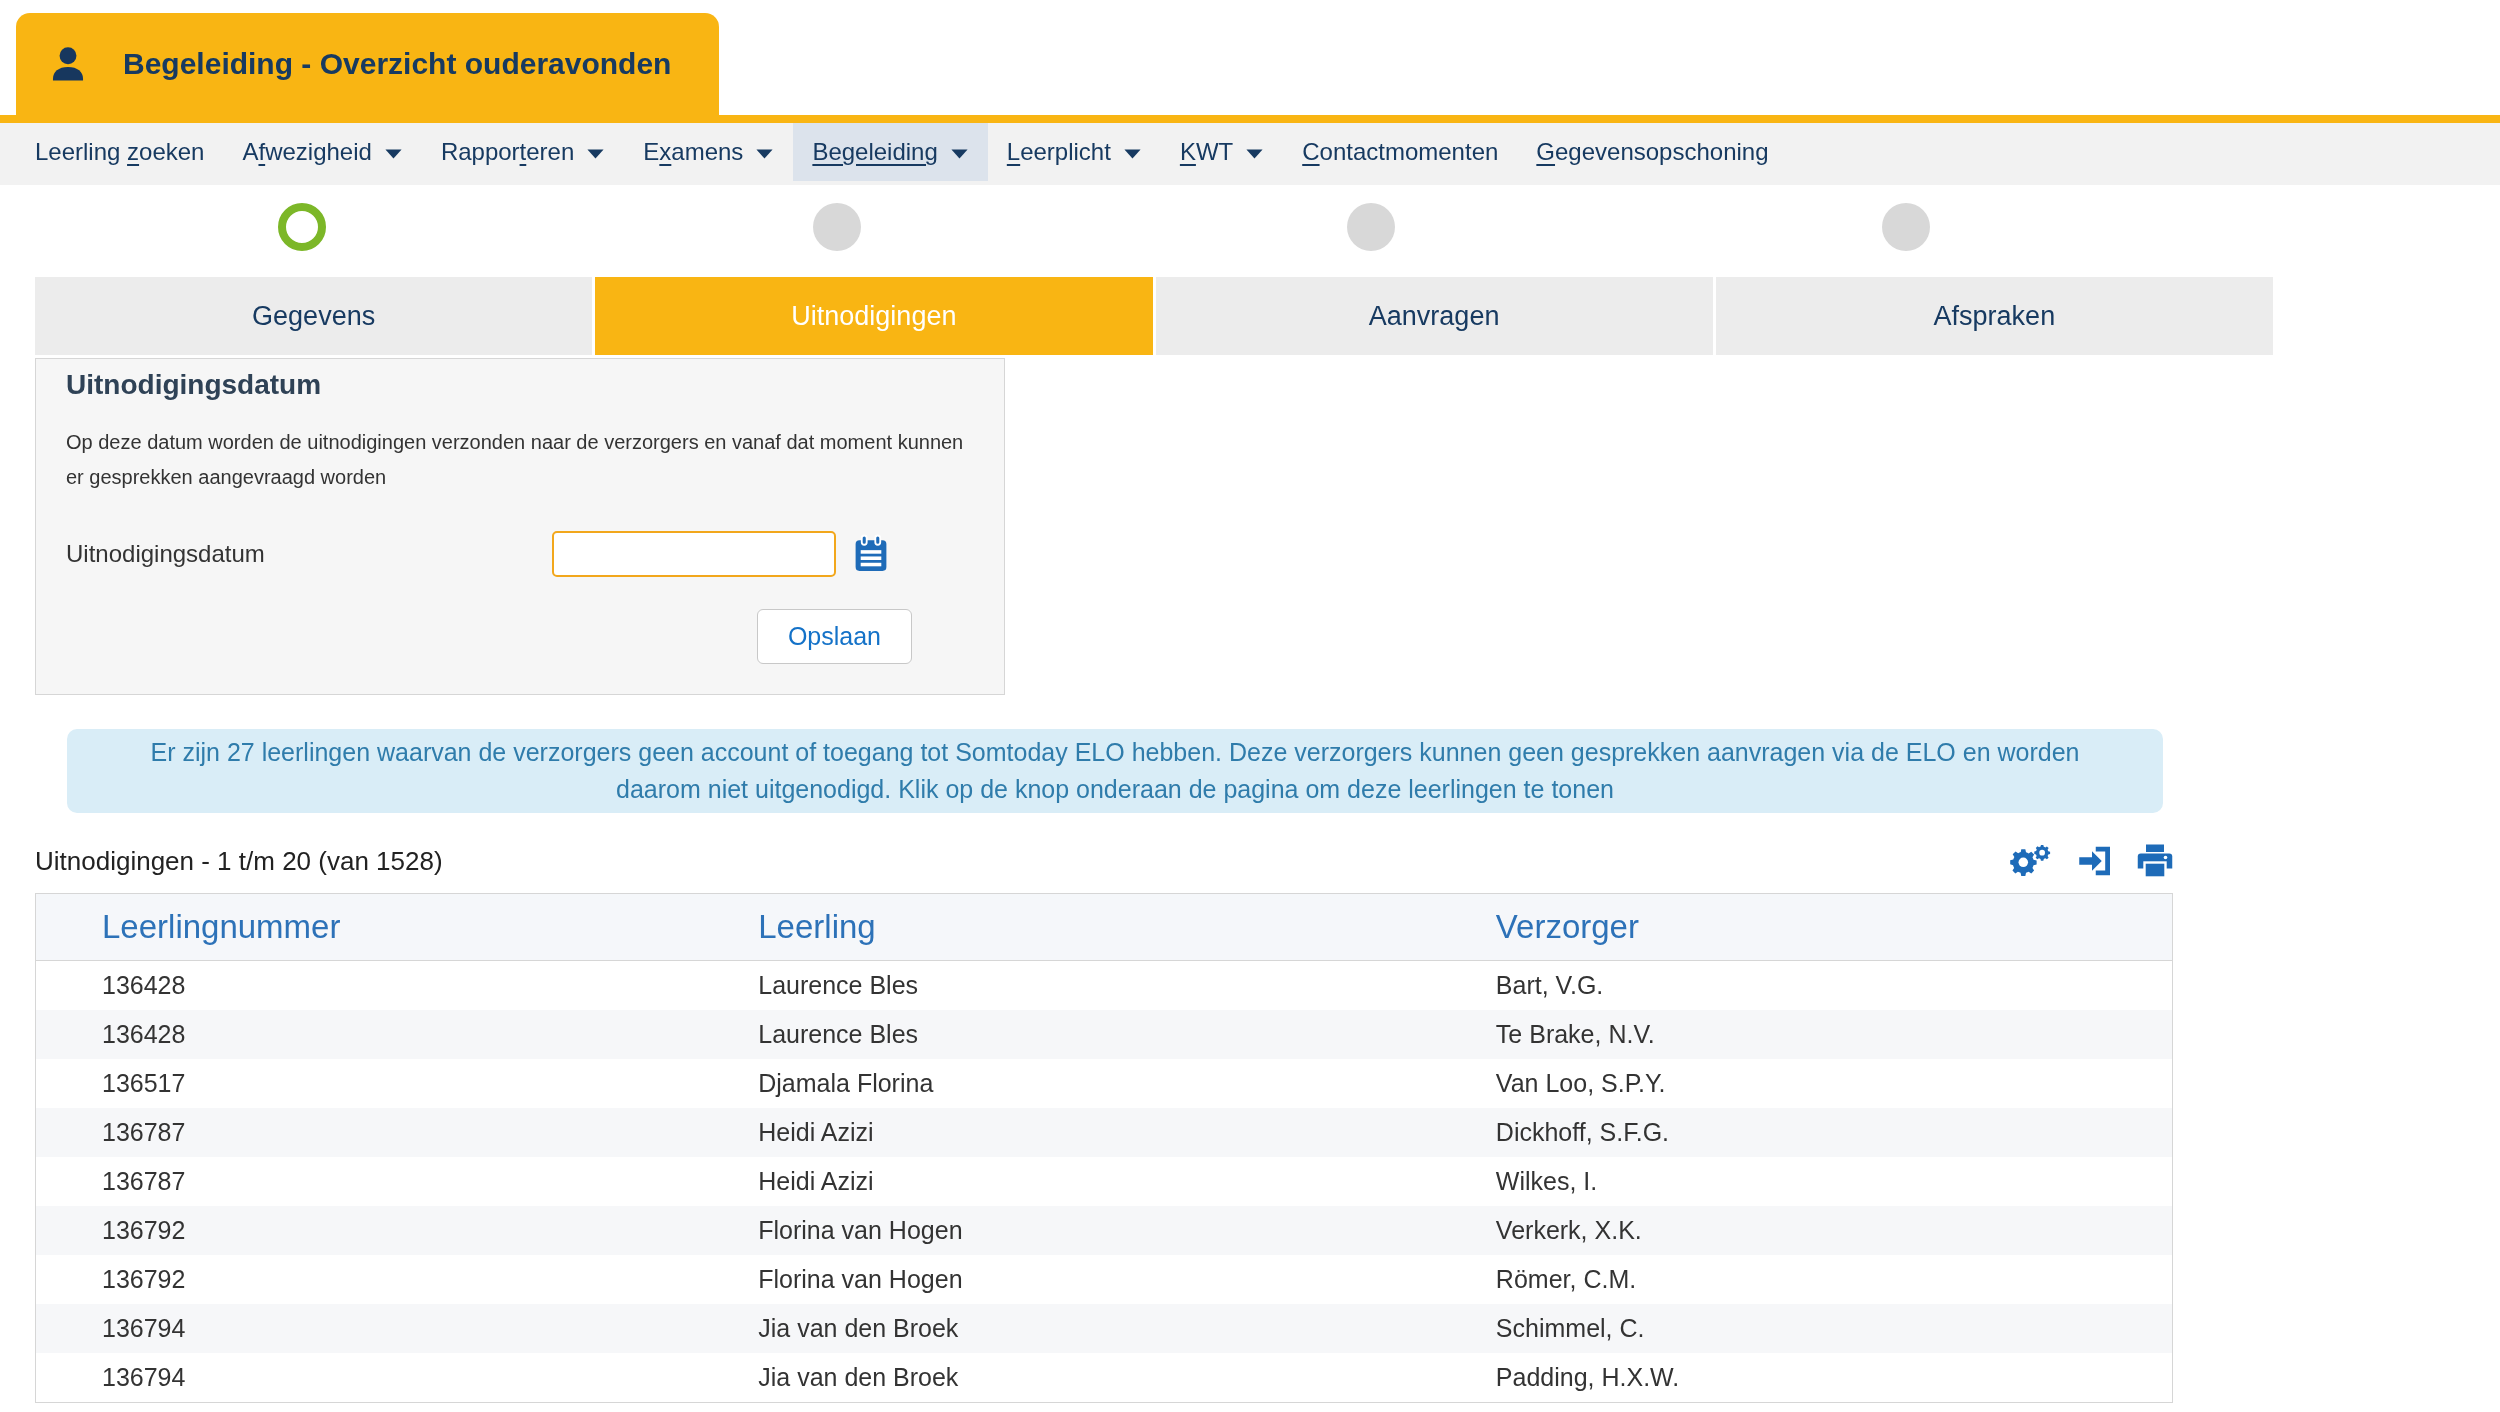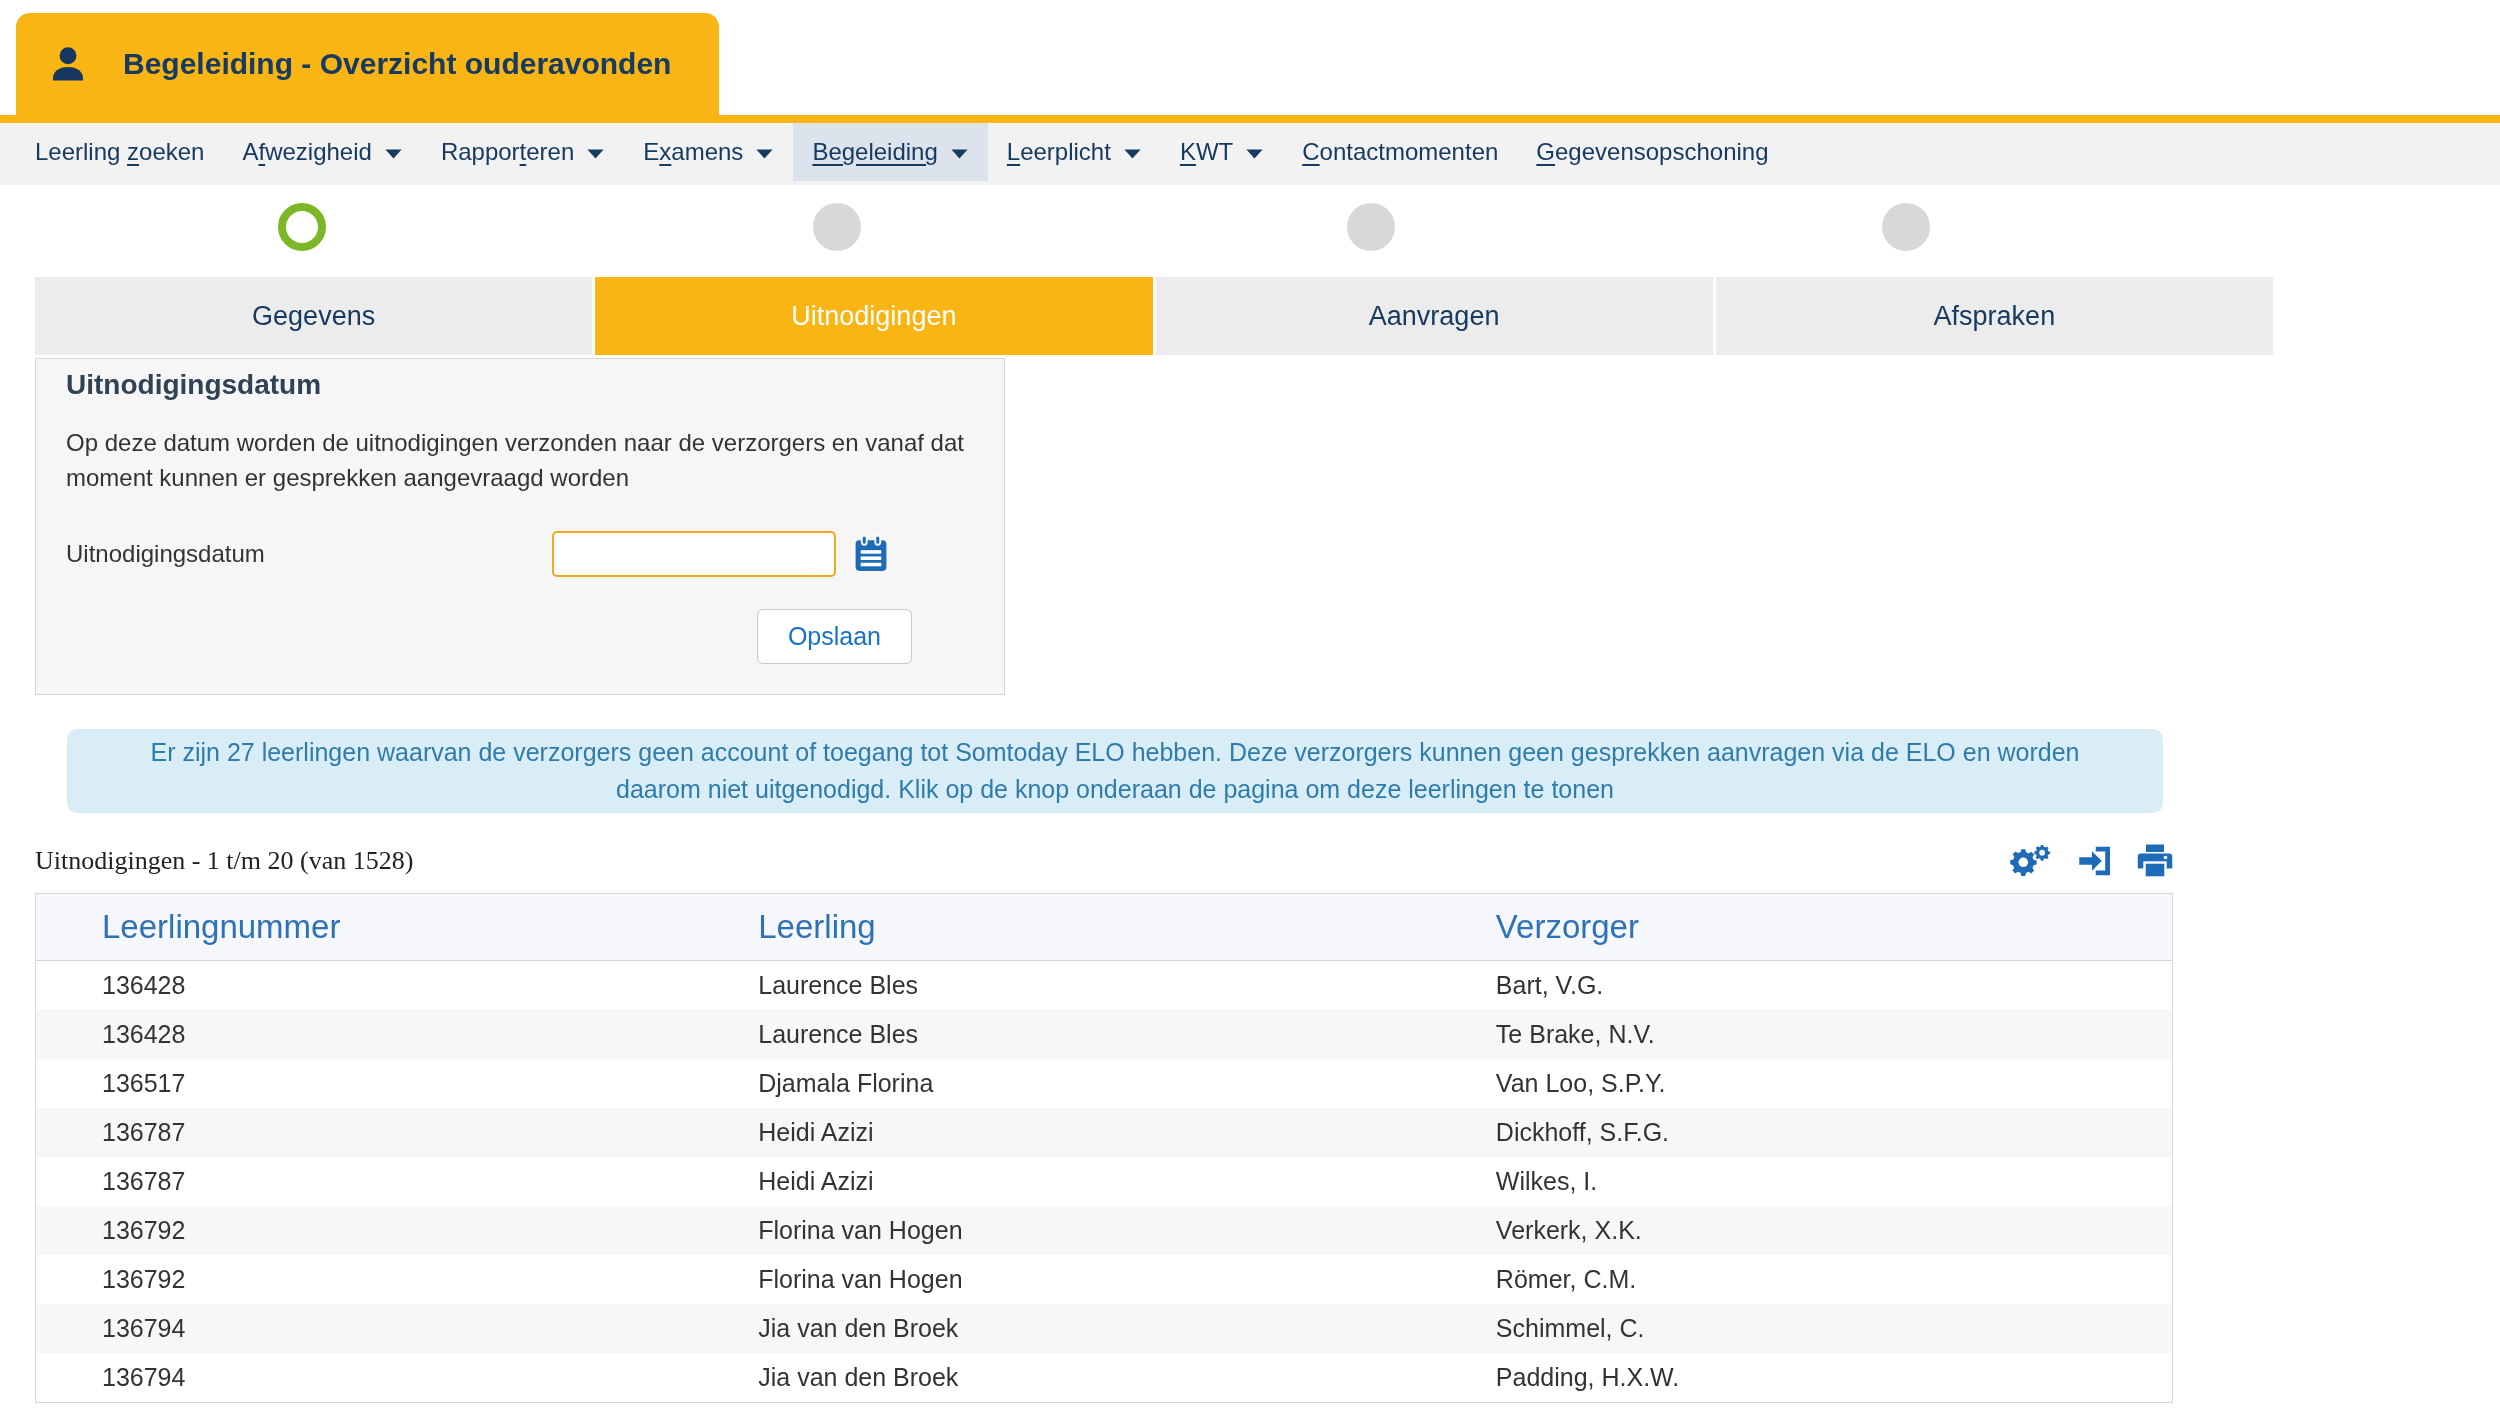--- a/index.html
+++ b/index.html
@@ -48,21 +48,21 @@
   }
   .tab + .tab { margin-left: 3px; }
   .tab.active { background: #f9b513; color: #fff; }
 
   
   .panel {
     width: 970px; margin: 3px 0 0 35px; background: #f6f6f6;
     border: 1px solid #d6d6d6; padding: 10px 30px 30px;
   }
   .panel h2 { margin: 0 0 24px; font-size: 28px; font-weight: 700; color: #2f4256; }
-  .panel p { margin: 0 0 36px; font-size: 24px; line-height: 35px; color: #333; max-width: 990px; }
+  .panel p { margin: 0 0 36px; font-size: 20px; line-height: 35px; color: #333; max-width: 990px; }
   .field-row { display: flex; align-items: center; }
   .field-row label { width: 486px; font-size: 24px; color: #333; }
   .date-input {
     width: 284px; height: 46px; border: 2px solid #f2a71c; border-radius: 5px;
     font-size: 24px; padding: 0 12px; outline: none; background: #fff; font-family: inherit;
   }
   .cal-btn { background: none; border: none; padding: 0; margin-left: 16px; cursor: pointer; }
   .cal-btn svg { width: 38px; height: 40px; display: block; }
   .actions { display: flex; justify-content: flex-end; margin: 32px 62px 0 0; }
   .save-btn {
@@ -73,21 +73,21 @@
   
   .alert {
     width: 2096px; margin: 34px 0 0 67px; background: #d9edf7; color: #2f7cab;
     border-radius: 10px; text-align: center; font-size: 25px; line-height: 37px;
     padding: 5px 80px;
   }
 
   
   .table-head-row {
     width: 2138px; margin: 30px 0 14px 35px;
-    display: flex; align-items: center; justify-content: space-between; font-family: Liberation Serif, serif;
+    display: flex; align-items: center; justify-content: space-between;
   }
   .table-title { font-size: 26px; color: #222; }
   .toolbar { display: flex; gap: 24px; align-items: center; }
   .tool-btn { background: none; border: none; padding: 0; cursor: pointer; }
   .tool-btn svg { display: block; fill: #1e6bb8; }
 
   table.grid { width: 2138px; margin-left: 35px; border-collapse: collapse; border: 1px solid #d6d6d6; }
   .grid th {
     background: #f5f7fa; color: #2d72b8; font-size: 33px; font-weight: 400;
     text-align: left; padding: 14px 0 14px 66px; border-bottom: 1px solid #d6d6d6; cursor: pointer;

